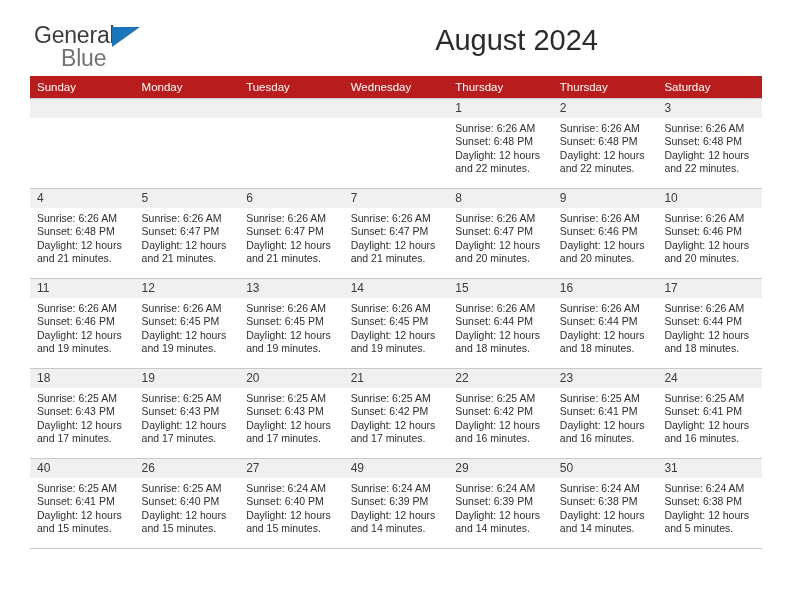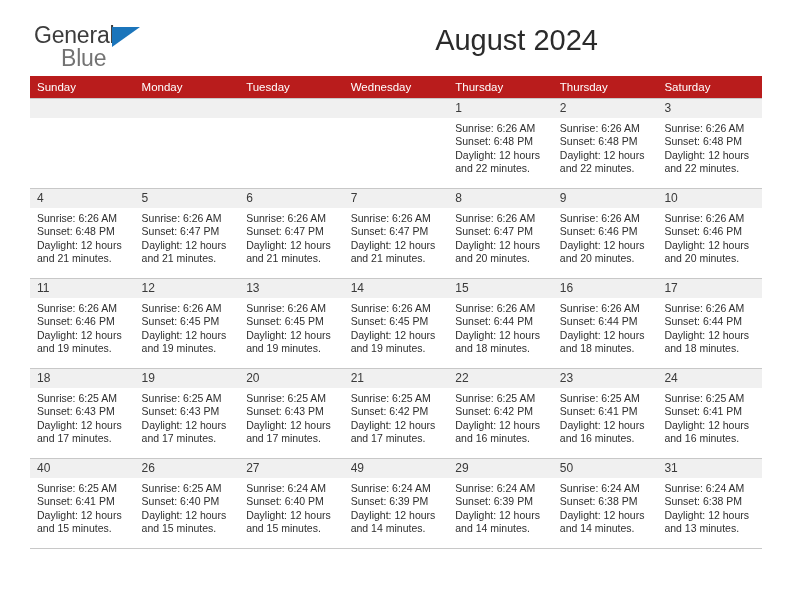--- a/index.html
+++ b/index.html
@@ -447,20 +447,20 @@
               <div>Daylight: 12 hours</div>
               <div>and 14 minutes.</div>
             </div>
           </td>
           <td>
             <span class="daynum">31</span>
             <div class="cellbody">
               <div>Sunrise: 6:24 AM</div>
               <div>Sunset: 6:38 PM</div>
               <div>Daylight: 12 hours</div>
-              <div>and 13 minutes.</div>
+              <div>and 5 minutes.</div>
             </div>
           </td>
         </tr>
       </tbody>
   </table>
 
 </div>
 
 </body></html>

